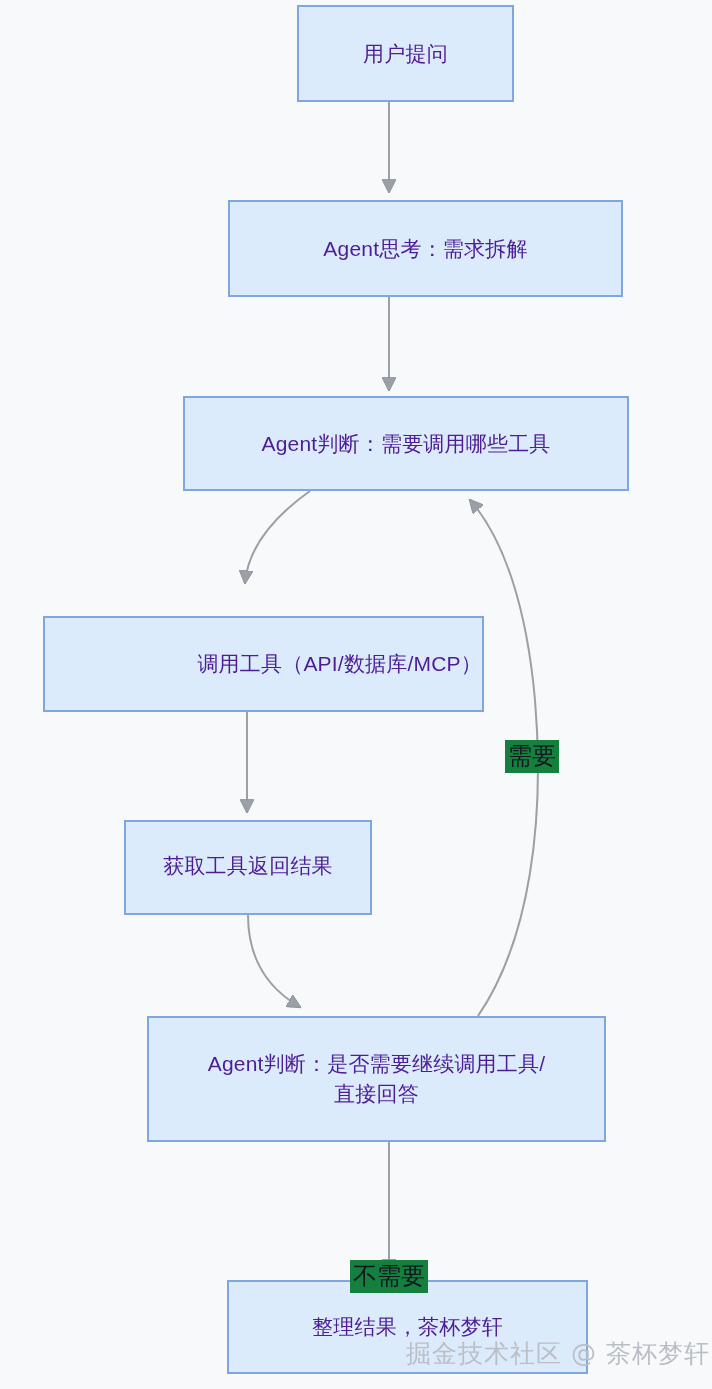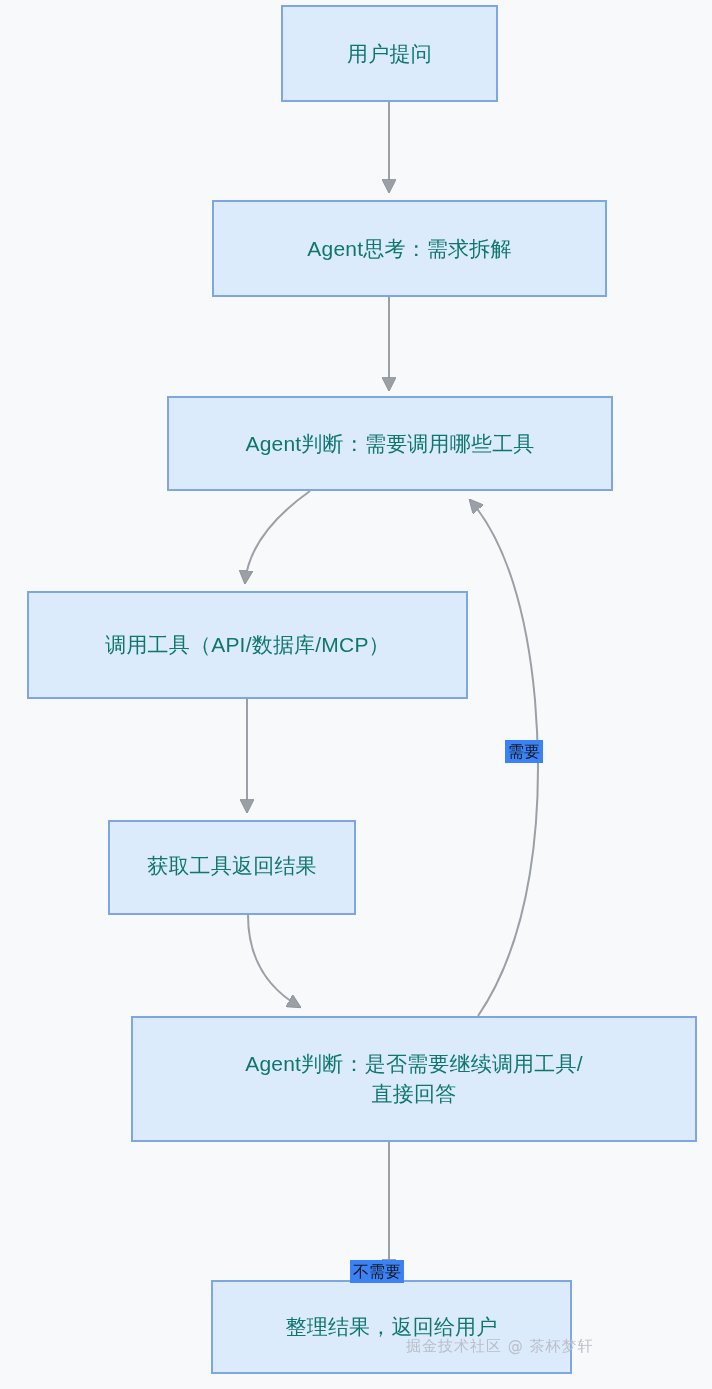--- a/index.html
+++ b/index.html
@@ -30,38 +30,39 @@
   }
   .node {
     position: absolute;
     box-sizing: border-box;
     background: #dcebfb;
     border: 2px solid #7ea6e0;
     display: flex;
     align-items: center;
     justify-content: center;
     text-align: center;
-    color: #0f766e;
+    color: #4c1d95;
     font-size: 21px;
     line-height: 1.42;
     letter-spacing: 0.2px;
     white-space: pre-line;
+    margin-left: 16px;
   }
   .edge-label {
     position: absolute;
-    background: #3b82f6;
+    background: #15803d;
     color: #12181f;
-    font-size: 16px;
+    font-size: 24px;
     line-height: 1.2;
     padding: 2px 3px;
     white-space: nowrap;
   }
   .watermark {
     position: absolute;
-    font-size: 15px;
+    font-size: 25px;
     color: #b9bec7;
     letter-spacing: 1px;
     white-space: nowrap;
     font-family: "DejaVu Sans", "Liberation Sans", sans-serif;
   }
 </style>
 </head>
 <body>
 
 <div id="canvas">
@@ -93,35 +94,35 @@
   </div>
 
   <div class="node" style="left:212px; top:200px; width:395px; height:97px;">
     <span>Agent思考：需求拆解</span>
   </div>
 
   <div class="node" style="left:167px; top:396px; width:446px; height:95px;">
     <span>Agent判断：需要调用哪些工具</span>
   </div>
 
-  <div class="node" style="left:27px; top:591px; width:441px; height:108px;">
+  <div class="node" style="left:27px; top:616px; width:441px; height:96px;justify-content:flex-end;">
     <span>调用工具（API/数据库/MCP）</span>
   </div>
 
   <div class="node" style="left:108px; top:820px; width:248px; height:95px;font-family:Liberation Mono, monospace;">
     <span>获取工具返回结果</span>
   </div>
 
-  <div class="node" style="left:131px; top:1016px; width:566px; height:126px;">
+  <div class="node" style="left:131px; top:1016px; width:459px; height:126px;">
     <span>Agent判断：是否需要继续调用工具/
 直接回答</span>
   </div>
 
   <div class="node" style="left:211px; top:1280px; width:361px; height:94px;">
-    <span>整理结果，返回给用户</span>
+    <span>整理结果，茶杯梦轩</span>
   </div>
 
   <div class="edge-label" style="left:505px; top:740px;">需要</div>
 
   <div class="edge-label" style="left:350px; top:1260px;">不需要</div>
 
   <div class="watermark" style="left:406px; top:1337px;">掘金技术社区 @ 茶杯梦轩</div>
 
 </div>
 

